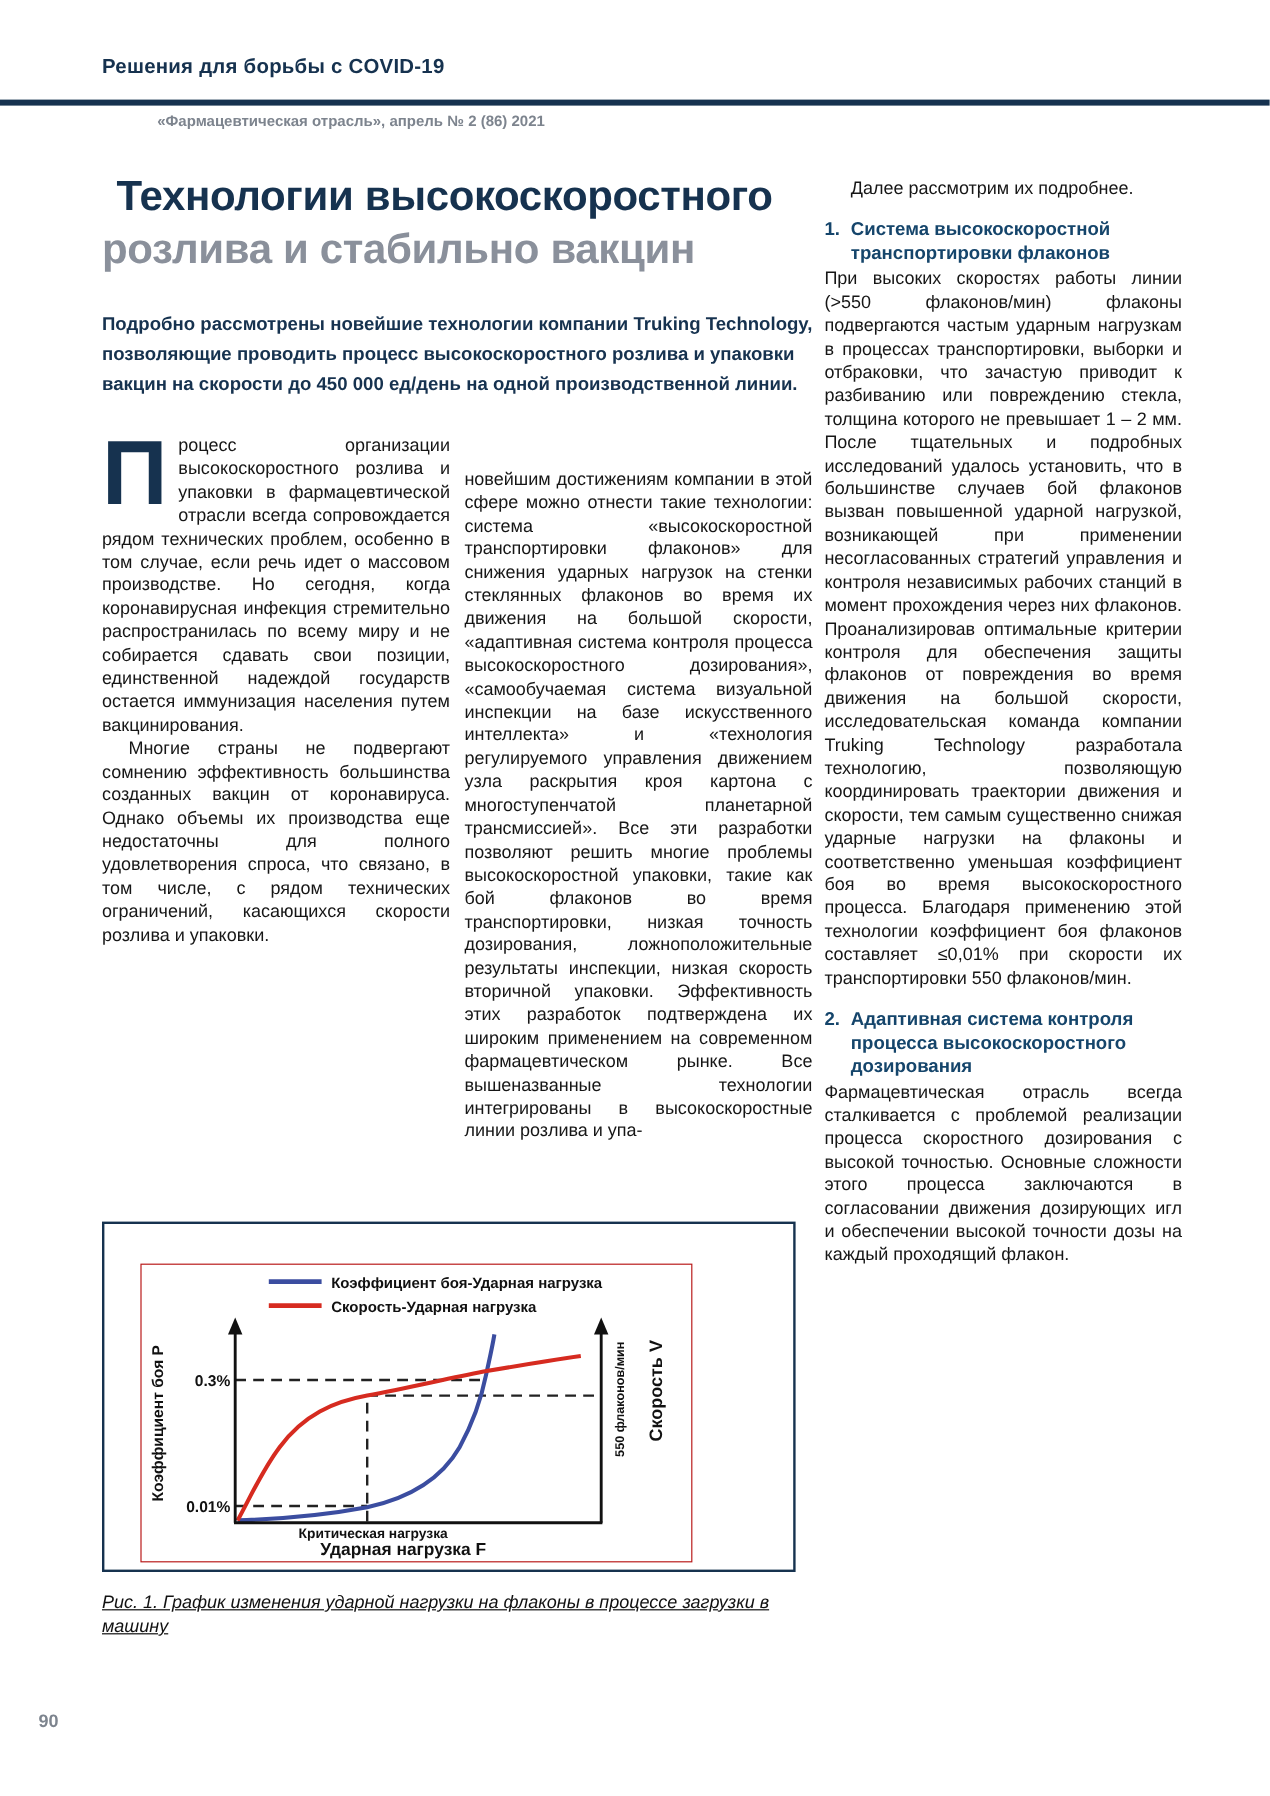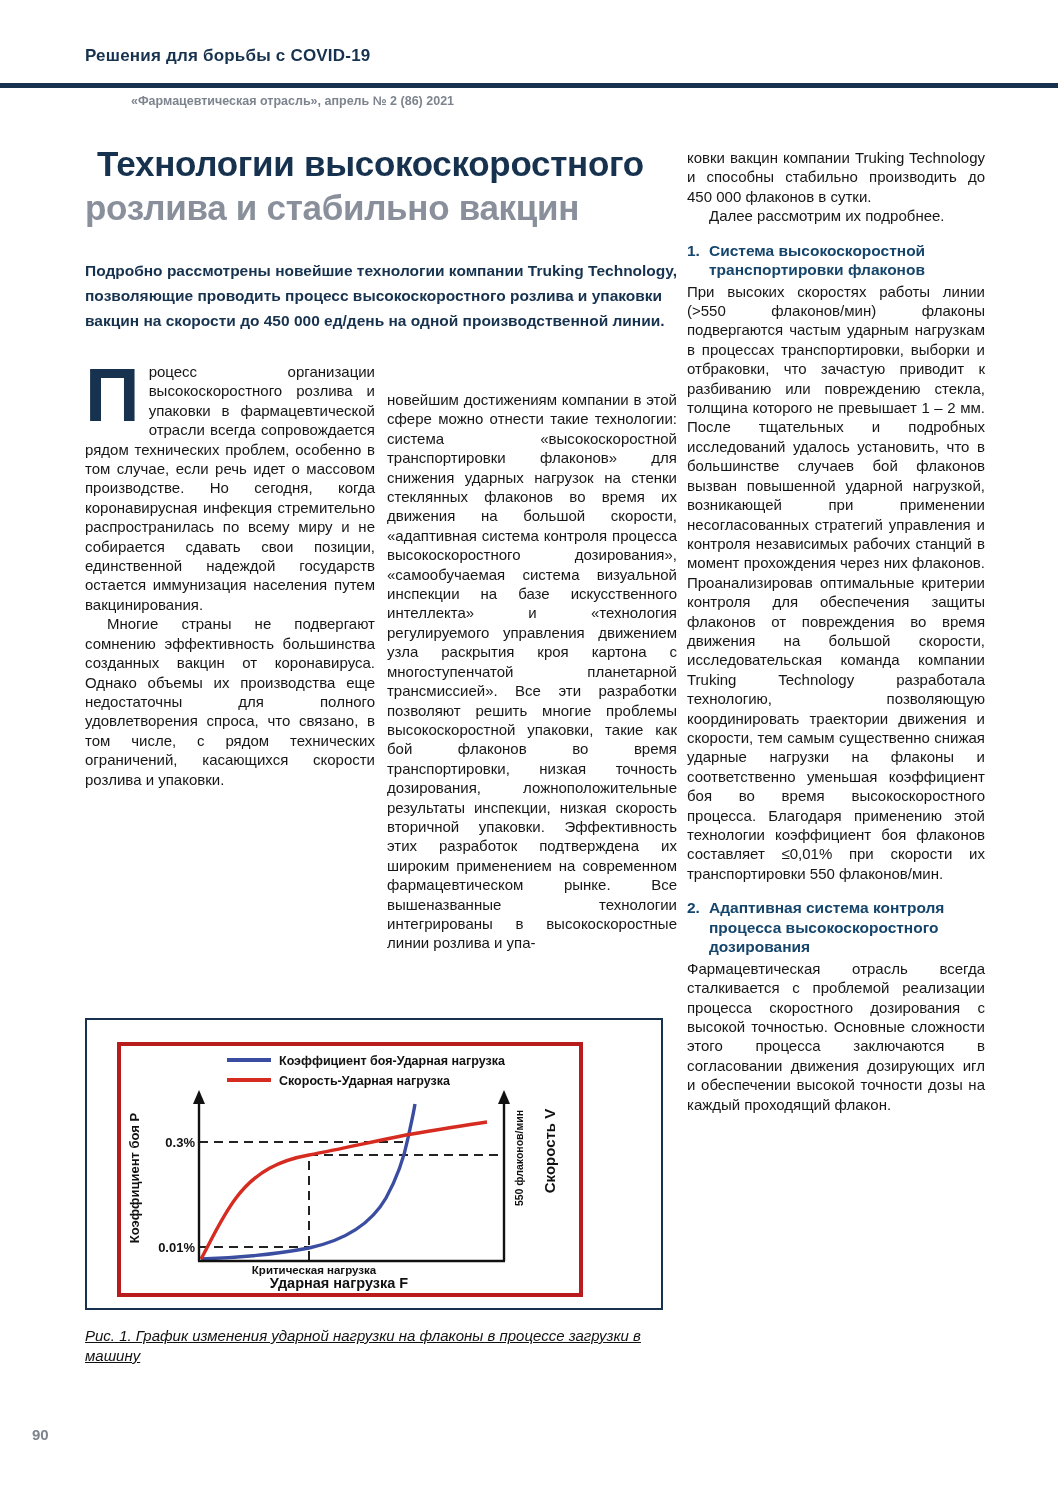--- a/index.html
+++ b/index.html
@@ -27,21 +27,21 @@
     float:left;font-size:76px;line-height:60px;font-weight:bold;color:#16324f;
     margin:3px 9px 0 0;
   }
   .head{
     display:flex;margin:15px 0 2px 0;font-weight:bold;color:#15456b;
     font-size:15.5px;line-height:19.5px;text-align:left;
   }
   .head .num{flex:0 0 22px;}
   
   .figure{left:85px;top:1018px;width:574px;height:288px;border:2px solid #16324f;background:#fff;}
-  .figure-inner{position:absolute;left:30px;top:22px;width:458px;height:247px;border:4px solid #b91c1c;background:#fff;}
+  .figure-inner{position:absolute;left:30px;top:33px;width:458px;height:247px;border:1px solid #b91c1c;background:#fff;}
   .chart-svg text{fill:#111;font-family:"Liberation Sans",sans-serif;font-weight:bold;}
   .chart-svg .lg{font-size:12.5px;}
   .chart-svg .tick{font-size:13px;}
   .chart-svg .ylab{font-size:13px;}
   .chart-svg .ylab2{font-size:15px;}
   .chart-svg .small{font-size:10.5px;}
   .chart-svg .xann{font-size:11.5px;}
   .chart-svg .xlab{font-size:14.5px;}
   .dash{stroke:#222;stroke-width:2;stroke-dasharray:9,6;fill:none;}
   .axis{stroke:#111;stroke-width:2.4;fill:none;}
@@ -62,21 +62,20 @@
 <div class="abs col col1">
   <p><span class="dropcap">П</span><span>роцесс организации высокоскоростного розлива и упаковки в фармацевтической отрасли всегда сопровождается рядом технических проблем, особенно в том случае, если речь идет о массовом производстве. Но сегодня, когда коронавирусная инфекция стремительно распространилась по всему миру и не собирается сдавать свои позиции, единственной надеждой государств остается иммунизация населения путем вакцинирования.</span></p>
   <p class="ind">Многие страны не подвергают сомнению эффективность большинства созданных вакцин от коронавируса. Однако объемы их производства еще недостаточны для полного удовлетворения спроса, что связано, в том числе, с рядом технических ограничений, касающихся скорости розлива и упаковки.</p>
 </div>
 
 <div class="abs col col2">
   <p>новейшим достижениям компании в этой сфере можно отнести такие технологии: система «высокоскоростной транспортировки флаконов» для снижения ударных нагрузок на стенки стеклянных флаконов во время их движения на большой скорости, «адаптивная система контроля процесса высокоскоростного дозирования», «самообучаемая система визуальной инспекции на базе искусственного интеллекта» и «технология регулируемого управления движением узла раскрытия кроя картона с многоступенчатой планетарной трансмиссией». Все эти разработки позволяют решить многие проблемы высокоскоростной упаковки, такие как бой флаконов во время транспортировки, низкая точность дозирования, ложноположительные результаты инспекции, низкая скорость вторичной упаковки. Эффективность этих разработок подтверждена их широким применением на современном фармацевтическом рынке. Все вышеназванные технологии интегрированы в высокоскоростные линии розлива и упа-</p>
 </div>
 
 <div class="abs col col3">
-  <p>ковки вакцин компании Truking Technology и способны стабильно производить до 450 000 флаконов в сутки.</p>
   <p class="ind">Далее рассмотрим их подробнее.</p>
   <div class="head">
     <span class="num">1.</span>
     <span>Система высокоскоростной транспортировки флаконов</span>
   </div>
   <p>При высоких скоростях работы линии (&gt;550 флаконов/мин) флаконы подвергаются частым ударным нагрузкам в процессах транспортировки, выборки и отбраковки, что зачастую приводит к разбиванию или повреждению стекла, толщина которого не превышает 1 – 2 мм. После тщательных и подробных исследований удалось установить, что в большинстве случаев бой флаконов вызван повышенной ударной нагрузкой, возникающей при применении несогласованных стратегий управления и контроля независимых рабочих станций в момент прохождения через них флаконов. Проанализировав оптимальные критерии контроля для обеспечения защиты флаконов от повреждения во время движения на большой скорости, исследовательская команда компании Truking Technology разработала технологию, позволяющую координировать траектории движения и скорости, тем самым существенно снижая ударные нагрузки на флаконы и соответственно уменьшая коэффициент боя во время высокоскоростного процесса. Благодаря применению этой технологии коэффициент боя флаконов составляет ≤0,01% при скорости их транспортировки 550 флаконов/мин.</p>
   <div class="head">
     <span class="num">2.</span>
     <span>Адаптивная система контроля процесса высокоскоростного дозирования</span>
   </div>

